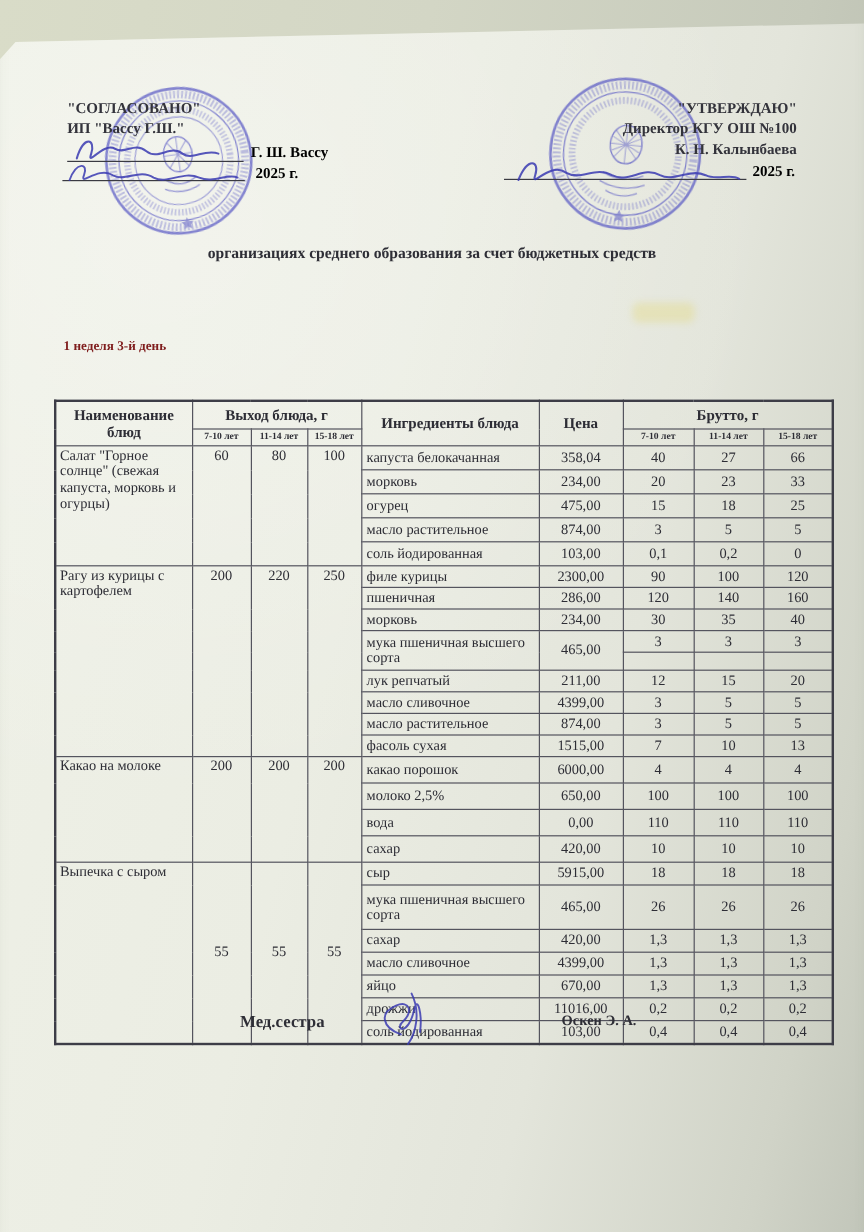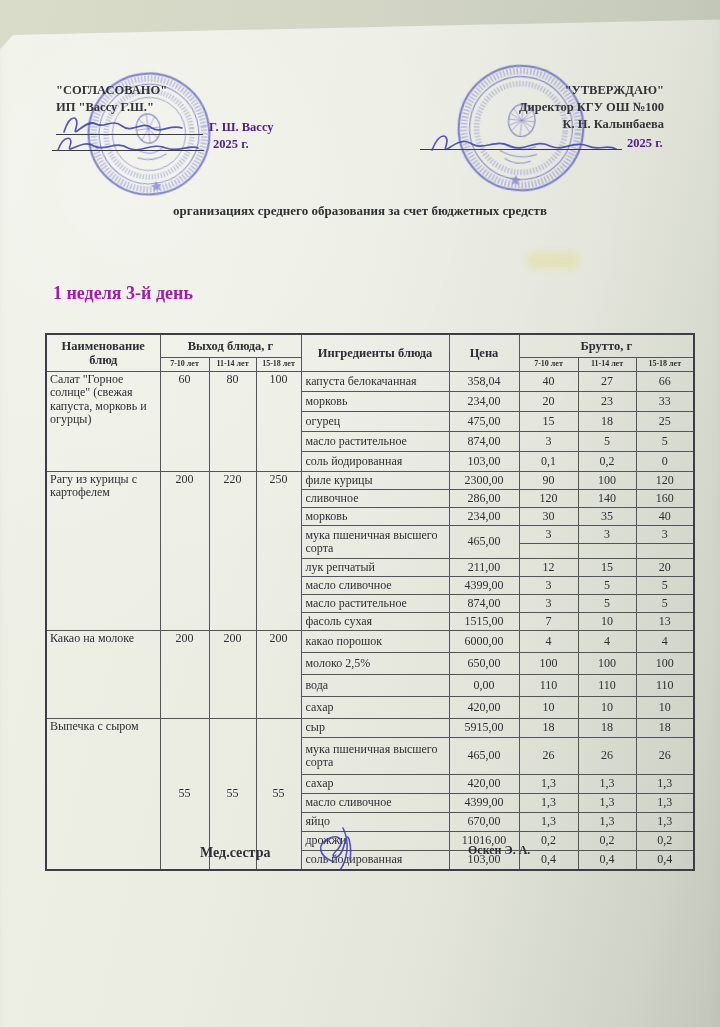--- a/index.html
+++ b/index.html
@@ -26,29 +26,29 @@
   }
   .b{font-weight:bold;}
   .abs{position:absolute;}
   .approval{font-size:12.5px;font-weight:bold;color:#33333b;line-height:17px;}
   .approval-left{left:56px;top:82px;}
   .approval-right{left:440px;top:82px;width:224px;text-align:right;}
   .sig-line{position:absolute;border-bottom:1.4px solid #3a3a42;height:0;}
   .line-l1{left:56px;top:134px;width:147px;}
   .line-l2{left:52px;top:150px;width:152px;}
   .line-r1{left:420px;top:149px;width:202px;}
-  .lbl{position:absolute;font-size:12.5px;font-weight:bold;color:#4c1d95;text-align:right;}
+  .lbl{position:absolute;font-size:12.5px;font-weight:bold;color:#000000;text-align:right;}
   .name-l{left:209px;top:120px;}
   .year-l{left:213px;top:137px;}
   .year-r{left:627px;top:136px;}
   .doc-title{
     position:absolute;left:40px;right:40px;top:202px;text-align:center;
     font-size:13px;font-weight:bold;color:#2e2e36;line-height:18.5px;
   }
-  .subtitle{position:absolute;left:53px;top:283px;font-size:18px;color:#a21caf;text-align:right;}
+  .subtitle{position:absolute;left:53px;top:283px;font-size:11px;color:#7f1d1d;text-align:right;}
   .table-wrap{position:absolute;left:45px;top:333px;}
   table{border-collapse:collapse;table-layout:fixed;width:648px;border:2px solid #3d3d47;color:#2d2d35;}
   col.c1{width:114px}col.c2{width:49px}col.c3{width:47px}col.c4{width:45px}
   col.c5{width:148px}col.c6{width:70px}col.c7{width:59px}col.c8{width:58px}col.c9{width:58px}
   th,td{border:1px solid #54545e;padding:1px 3px;font-size:12px;line-height:1.12;overflow:hidden;}
   thead th{font-weight:bold;text-align:center;vertical-align:middle;font-size:12.5px;}
   thead tr.main-h th{height:20px;}
   tr.age-row th{font-size:8px;height:13px;padding:0;}
   td{vertical-align:middle;}
   td.dish{vertical-align:top;text-align:left;}
@@ -201,21 +201,21 @@
             <td class="portion num" rowspan="9">200</td>
             <td class="portion num" rowspan="9">220</td>
             <td class="portion num" rowspan="9">250</td>
             <td class="ing">филе курицы</td>
             <td class="num">2300,00</td>
             <td class="num">90</td>
             <td class="num">100</td>
             <td class="num">120</td>
           </tr>
           <tr class="sec1">
-            <td class="ing">сливочное</td>
+            <td class="ing">пшеничная</td>
             <td class="num">286,00</td>
             <td class="num">120</td>
             <td class="num">140</td>
             <td class="num">160</td>
           </tr>
           <tr class="sec1">
             <td class="ing">морковь</td>
             <td class="num">234,00</td>
             <td class="num">30</td>
             <td class="num">35</td>

